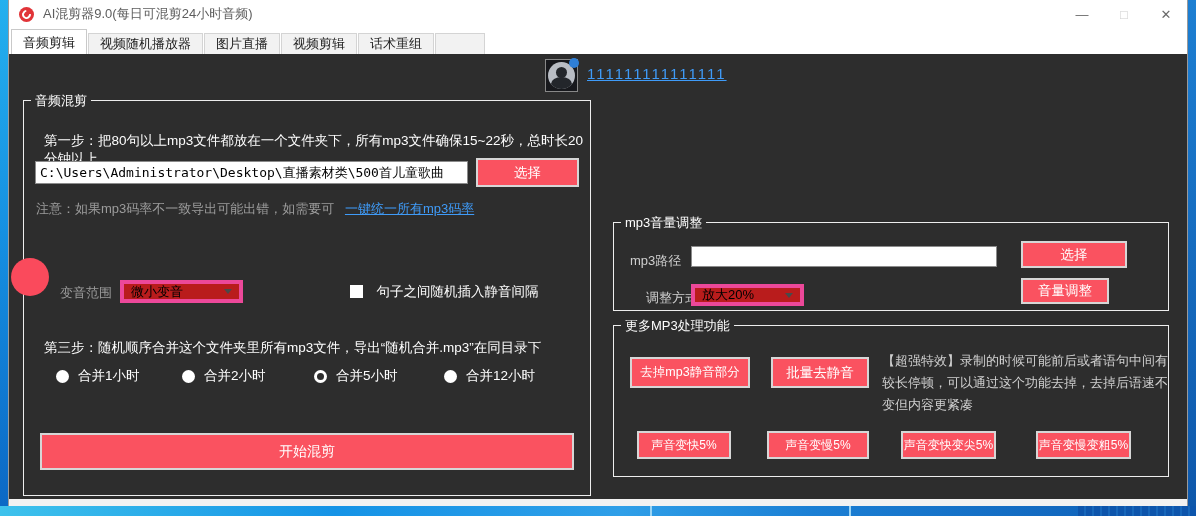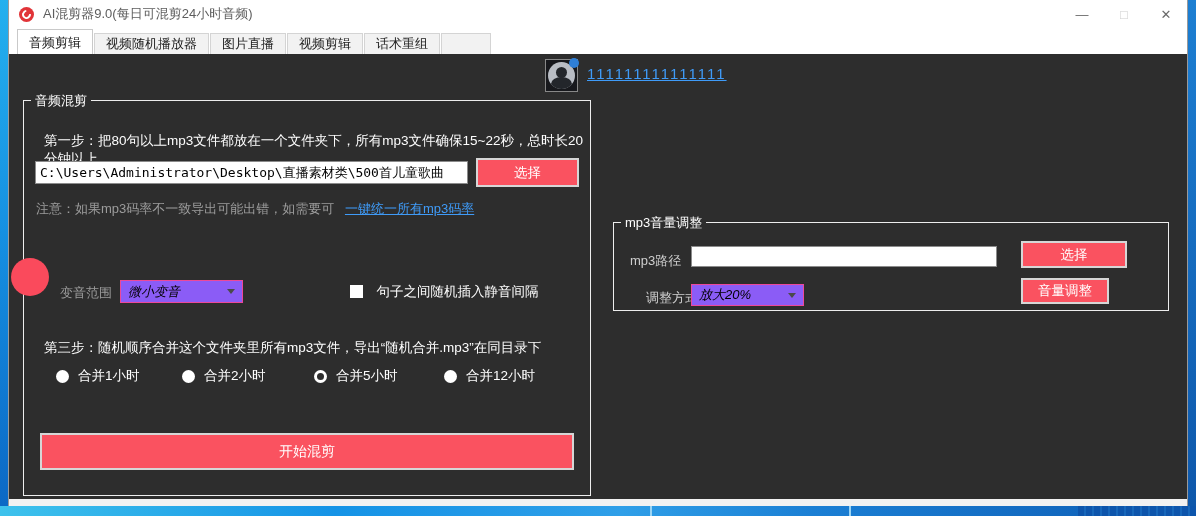--- a/index.html
+++ b/index.html
@@ -16,42 +16,42 @@
   
   .window { position:absolute; left:8px; top:0; width:1180px; height:506px; background:#f2f2f2; border:1px solid #9a9a9a; border-top:none; }
   .titlebar { position:absolute; left:0; top:0; width:100%; height:28px; background:#ffffff; display:flex; align-items:center; padding-left:10px; }
   .logo { position:relative; width:15px; height:15px; border-radius:50%; background:#e13438; flex:0 0 auto; }
   .logo::after { content:""; position:absolute; inset:3px; border:2px solid #fff; border-radius:50%; border-top-color:transparent; transform:rotate(40deg); }
   .title-text { margin-left:9px; font-size:13px; color:#5d5d5d; }
   .win-controls { margin-left:auto; display:flex; height:100%; }
   .win-btn { width:42px; height:100%; display:flex; align-items:center; justify-content:center; font-size:13px; color:#6a6a6a; }
   .win-btn.max { color:#cfcfcf; }
 
-  .tabbar { position:absolute; left:0; top:28px; width:100%; height:26px; background:#ffffff; display:flex; align-items:flex-end; padding-left:8px; }
+  .tabbar { position:absolute; left:0; top:28px; width:100%; height:26px; background:#ffffff; display:flex; align-items:flex-end; padding-left:2px; }
   .tab { height:21px; line-height:20px; padding:0 11px; font-size:13px; color:#1c1c1c; background:#f2f2f2; border:1px solid #d4d4d4; border-bottom:none; margin-right:1px; }
   .tab.active { height:25px; line-height:25px; background:#fff; border-color:#c9c9c9; }
   .tab.stub { width:50px; }
 
   .content { position:absolute; left:0; top:54px; width:100%; height:445px; background:#2d2d2d; }
   .win-bottom { position:absolute; left:0; top:499px; width:100%; height:7px; background:#f2f2f2; }
 
   
   .group { position:absolute; border:1px solid #ededed; }
   .group-label { position:absolute; top:-9px; left:7px; background:#2d2d2d; padding:0 4px; color:#fdfdfd; font-size:13px; white-space:nowrap; }
 
   .txt-white { color:#fdfdfd; font-size:13.5px; }
   .txt-grey { color:#9c9c9c; font-size:13px; }
   .txt-light { color:#cfcfcf; font-size:13px; }
   .abs { position:absolute; }
 
   .pbtn { position:absolute; background:#fa5260; border:2px solid #d6d6d6; color:#fff; display:flex; align-items:center; justify-content:center; font-size:12.5px; cursor:pointer; white-space:nowrap; }
   .link { color:#3f9bf8; text-decoration:underline; cursor:pointer; }
 
   .text-input { position:absolute; background:#fff; border:1px solid #8b8b8b; color:#000; font-family:"DejaVu Sans Mono",monospace; font-size:13px; padding:0 4px; }
-  .dropdown { position:absolute; background:#8b5cf6; border:1px solid #ec4899; display:flex; align-items:center; padding:0 7px; color:#000; font-size:13px; cursor:pointer;font-style:italic; }
+  .dropdown { position:absolute; background:#b91c1c; border:4px solid #ec4899; display:flex; align-items:center; padding:0 7px; color:#000; font-size:13px; cursor:pointer; }
   .dd-arrow { margin-left:auto; width:0; height:0; border-left:4px solid transparent; border-right:4px solid transparent; border-top:5px solid #4a4a4a; }
 
   .checkbox { display:inline-block; width:13px; height:13px; background:#fff; vertical-align:-2px; }
   .radio { display:inline-block; position:relative; width:13px; height:13px; border-radius:50%; background:#fff; vertical-align:-2px; }
   .radio.selected::after { content:""; position:absolute; inset:3px; background:#2d2d2d; border-radius:50%; }
   .radio-label { margin-left:9px; color:#fdfdfd; font-size:13.5px; }
   .radio-item { position:absolute; display:flex; align-items:center; cursor:pointer; }
 
   .red-dot { position:absolute; left:2px; top:204px; width:38px; height:38px; border-radius:50%; background:#fa4a5c; z-index:5; }
 
@@ -163,18 +163,28 @@
         <input class="text-input" style="left: 77px; top: 23px; width: 306px; height: 21px;" value="">
         <div class="pbtn" style="left:407px; top:18px; width:106px; height:27px; font-size:13.5px;">选择</div>
         <div class="abs txt-light" style="left:32px; top:66px;">调整方式</div>
         <div class="dropdown" style="left:77px; top:61px; width:113px; height:22px;">
           <span>放大20%</span>
           <span class="dd-arrow"></span>
         </div>
         <div class="pbtn" style="left:407px; top:55px; width:88px; height:26px; font-size:13.5px;">音量调整</div>
       </div>
 
+      <div class="group" style="left:604px; top:271px; width:556px; height:152px;">
+        <span class="group-label">更多MP3处理功能</span>
+        <div class="pbtn" style="left:16px; top:31px; width:120px; height:31px;">去掉mp3静音部分</div>
+        <div class="pbtn" style="left:157px; top:31px; width:98px; height:31px; font-size:13.5px;">批量去静音</div>
+        <div class="tip-text" style="left:268px; top:24px; width:286px;">【超强特效】录制的时候可能前后或者语句中间有较长停顿，可以通过这个功能去掉，去掉后语速不变但内容更紧凑</div>
+        <div class="pbtn" style="left:23px;  top:105px; width:94px;  height:28px; font-size:12px;">声音变快5%</div>
+        <div class="pbtn" style="left:153px; top:105px; width:102px; height:28px; font-size:12px;">声音变慢5%</div>
+        <div class="pbtn" style="left:287px; top:105px; width:95px;  height:28px; font-size:12px;">声音变快变尖5%</div>
+        <div class="pbtn" style="left:422px; top:105px; width:95px;  height:28px; font-size:12px;">声音变慢变粗5%</div>
+      </div>
 
     </div>
 
     <div class="win-bottom"></div>
   </div>
 </div>
 
 </body></html>

